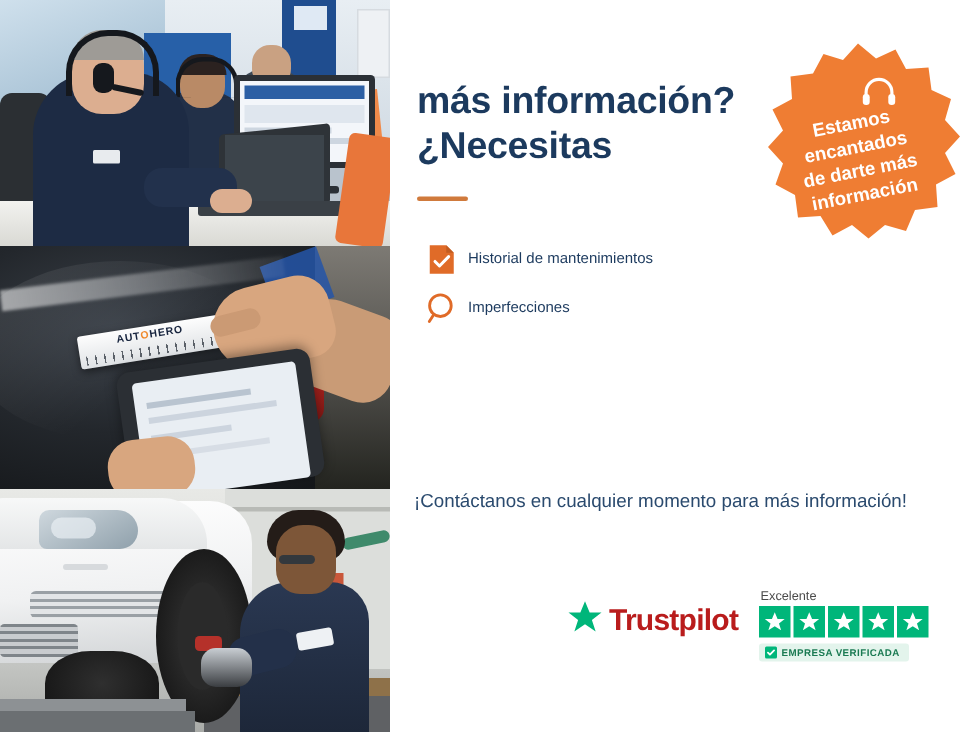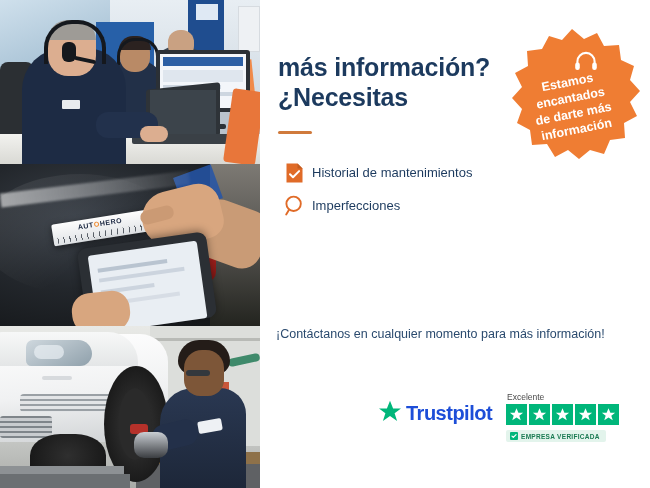--- a/index.html
+++ b/index.html
@@ -153,30 +153,30 @@
   .badge svg{position:absolute;left:0;top:0;}
   .badge-icon{position:absolute;left:70px;top:24px;width:24px;height:22px;}
   .badge-text{position:absolute;left:8px;top:48px;width:120px;
     transform:rotate(-11deg);text-align:center;color:#fff;
     font-size:12.5px;font-weight:bold;line-height:1.28;}
 
   
   .list{position:absolute;left:16px;top:156px;width:300px;}
   .row{display:flex;align-items:center;height:33px;}
   .row-ico{width:36px;min-width:36px;display:flex;align-items:center;justify-content:center;}
-  .row-lbl{font-size:13px;color:#1c3a5e;}
+  .row-lbl{font-size:10px;color:#1c3a5e;}
 
   
   .para{position:absolute;left:16px;top:325px;width:360px;
     font-size:12.5px;line-height:1.55;color:#2a4a6e;}
 
   
   .tp{position:absolute;left:118px;top:392px;width:250px;height:54px;}
   .tp-logo{position:absolute;left:0px;top:8px;display:flex;align-items:center;gap:4px;}
-  .tp-name{font-size:20px;font-weight:bold;color:#1d4ed8;letter-spacing:-.5px;}
+  .tp-name{font-size:20px;font-weight:bold;color:#b91c1c;letter-spacing:-.5px;}
   .tp-right{position:absolute;left:128px;top:0px;width:118px;}
   .tp-excel{font-size:8.5px;color:#4a4a4a;margin-left:1px;}
   .stars{display:flex;gap:2px;margin-top:2px;}
   .star{width:21px;height:21px;background:#00b67a;display:flex;align-items:center;justify-content:center;}
   .star svg{display:block;}
   .verified{margin-top:4px;display:inline-flex;align-items:center;gap:3px;
     background:#e3f4ec;border-radius:2px;padding:2px 6px 2px 4px;}
   .verified-t{font-size:6.5px;font-weight:bold;color:#1a7a52;letter-spacing:.3px;}
   .vchk{width:8px;height:8px;background:#00b67a;border-radius:1px;display:flex;align-items:center;justify-content:center;}
 </style>

